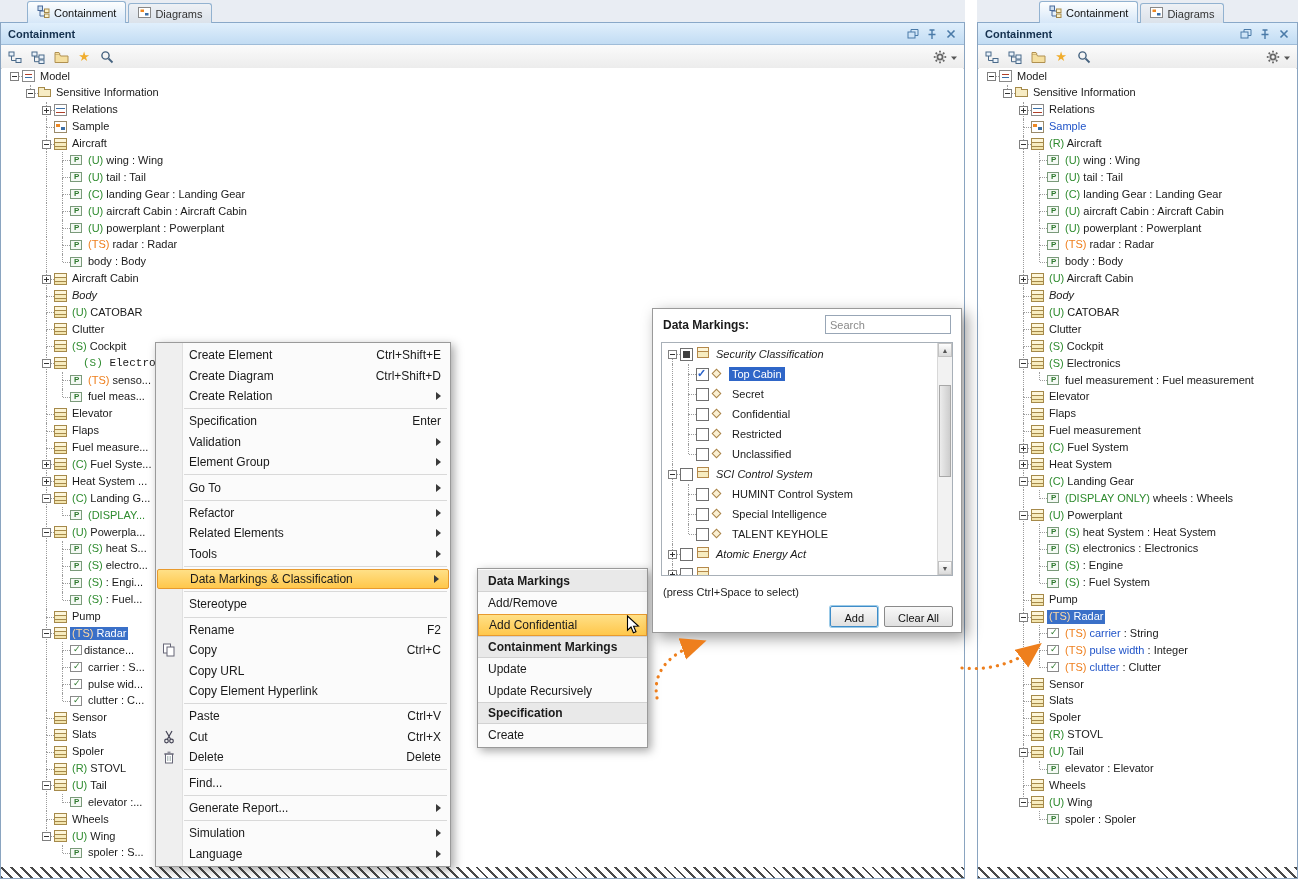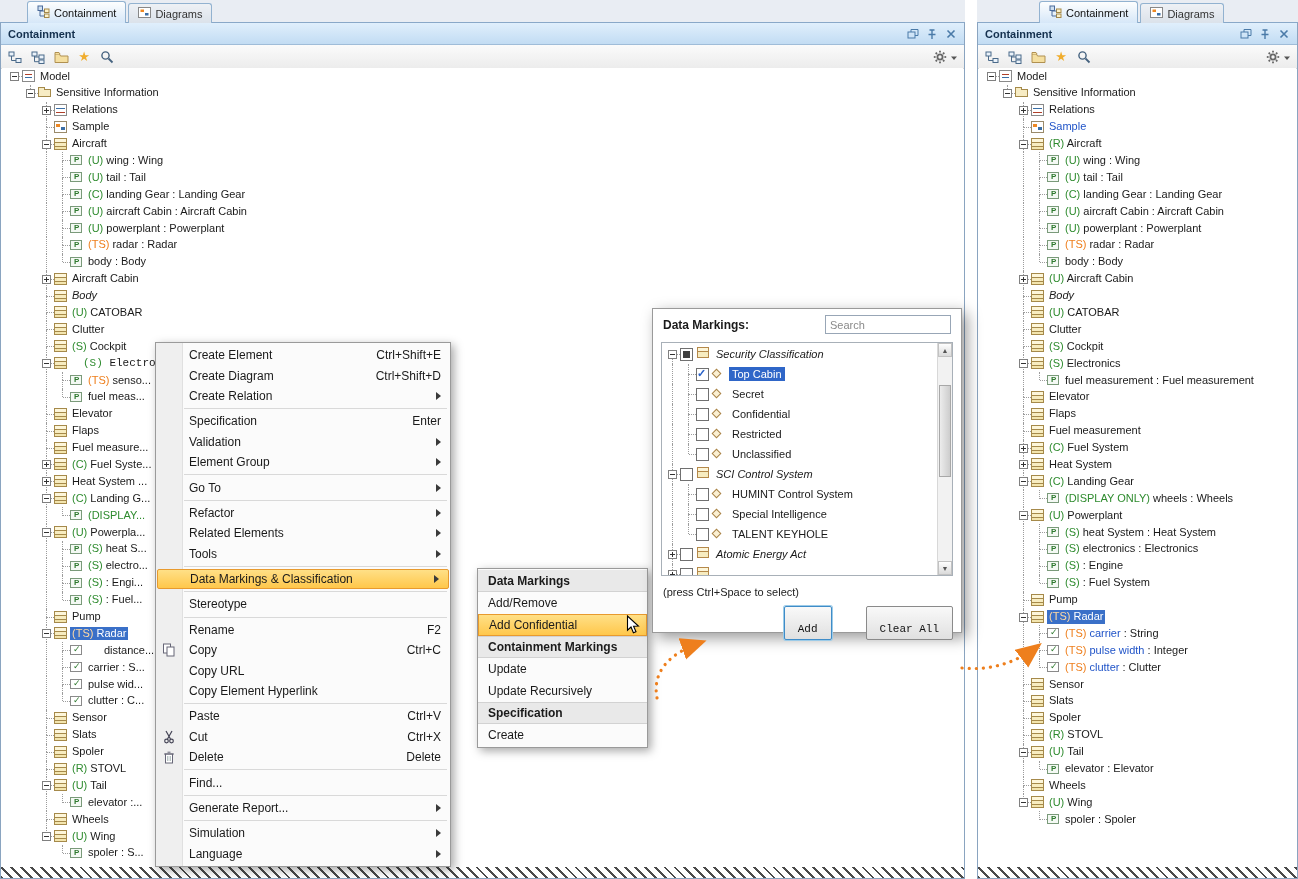--- a/index.html
+++ b/index.html
@@ -93,21 +93,21 @@
   .dsearch{position:absolute;right:10px;top:6px;width:126px;height:19px;border:1px solid #98a6b6;font-size:11px;padding:0 4px;box-sizing:border-box;font-family:"Liberation Sans",sans-serif;color:#222;}
   .dsearch::placeholder{color:#8a8a8a;}
   .dtreebox{position:absolute;left:8px;top:33px;right:8px;height:234px;border:1px solid #a8b0b8;overflow:hidden;background:#fff;box-sizing:border-box;}
   .dtree{position:absolute;top:1px;left:0;right:15px;bottom:0;overflow:hidden;}
   .dscroll{position:absolute;top:0;right:0;bottom:0;width:15px;background:#f2f2f2;border-left:1px solid #d8d8d8;box-sizing:border-box;}
   .dsar{position:absolute;left:0;right:0;height:14px;display:flex;align-items:center;justify-content:center;color:#555;font-size:7px;background:linear-gradient(#fefefe,#dadada);border:1px solid #c2c2c2;box-sizing:border-box;}
   .dsar.up{top:0;} .dsar.dn{bottom:0;}
   .dthumb{position:absolute;left:1px;right:1px;top:42px;height:92px;background:linear-gradient(to right,#ececec,#cdcdcd);border:1px solid #a8a8a8;box-sizing:border-box;}
   .dhint{position:absolute;left:10px;top:277px;color:#222;}
   .dbtns{position:absolute;right:8px;top:297px;display:flex;gap:6px;}
-  .db{font-family:Liberation Mono, monospace;font-size:11px;height:21px;padding:16px 13px;background:linear-gradient(#f9f9f9,#e0e0e0);border:1px solid #8a8a8a;border-radius:2px;color:#111;margin-left:28px;}
+  .db{font-family:Liberation Sans, sans-serif;font-size:11px;height:21px;padding:5px 13px;background:linear-gradient(#f9f9f9,#e0e0e0);border:1px solid #8a8a8a;border-radius:2px;color:#111;}
   .db.focus{border-color:#3f8cc8;box-shadow:0 0 0 1px #9ccbe8;}
 
   .drow{position:relative;height:20px;}
   .drow.it .dlbl{font-style:italic;}
   .cb{position:absolute;width:11px;height:11px;top:4px;background:#fff;border:1px solid #707070;box-sizing:content-box;}
   .cb.on::before{content:"\2713";position:absolute;left:0;top:-2px;font-size:11px;font-weight:bold;color:#2a62c8;}
   .cb.part::before{content:"";position:absolute;left:2px;top:2px;right:2px;bottom:2px;background:#3f3f3f;}
   .dlbl{position:absolute;top:3px;white-space:nowrap;padding:0 3px;line-height:14px;}
   .drow.sel .dlbl{background:#2f66c8;color:#fff;}
 
@@ -465,21 +465,21 @@
           <span class="exp" style="left: 40px;"></span>
           <span class="tic ic-class" style="left: 52px;"></span>
           <span class="lbl" style="left: 68px;"><span class="pfx o">(TS) </span><span class="nm">Radar</span></span>
         </div>
         <div class="trow">
           <span class="vg" style="left: 44px;"></span>
           <span class="vg top" style="left: 60px;"></span>
           <span class="vg bot" style="left: 60px;"></span>
           <span class="hg" style="left: 61px; width: 7px;"></span>
           <span class="tic ic-value" style="left: 68px;"></span>
-          <span class="lbl" style="left: 100px;"><span class="nm">distance...</span></span>
+          <span class="lbl" style="left: 80px;"><span class="nm">distance...</span></span>
         </div>
         <div class="trow">
           <span class="vg" style="left: 44px;"></span>
           <span class="vg top" style="left: 60px;"></span>
           <span class="vg bot" style="left: 60px;"></span>
           <span class="hg" style="left: 61px; width: 7px;"></span>
           <span class="tic ic-value" style="left: 68px;"></span>
           <span class="lbl" style="left: 84px;"><span class="nm">carrier : S...</span></span>
         </div>
         <div class="trow">

